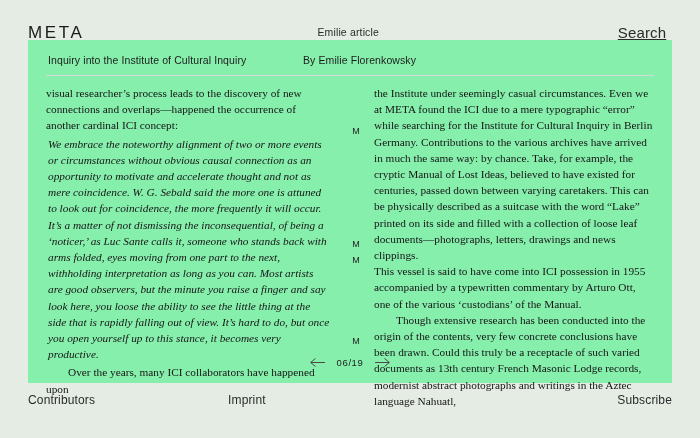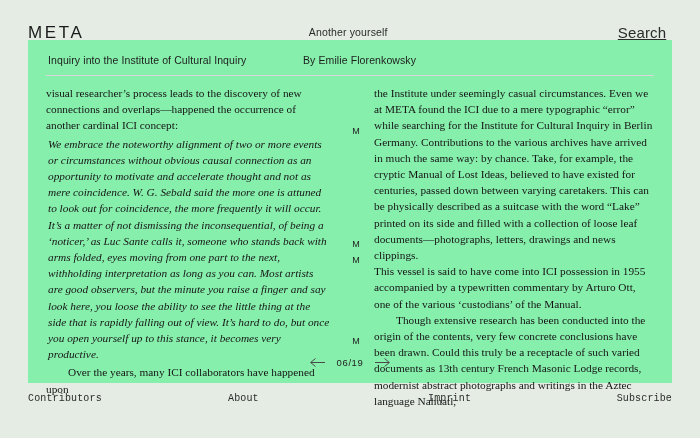--- a/index.html
+++ b/index.html
@@ -196,38 +196,37 @@
     height: 55px;
     box-sizing: border-box;
     padding: 0 28px;
     display: flex;
     align-items: flex-start;
   }
   .footer-inner {
     width: 644px;
     display: flex;
     padding-top: 10px;
-    font-size: 10px;
+    font-size: 12px;
     color: #2b2b2b;
     letter-spacing: 0.15px;
-    font-family: Liberation Mono, monospace;
   }
   .f1 { width: 200px; flex: 0 0 auto; }
   .f2 { width: 200px; flex: 0 0 auto; }
   .f3 { width: 180px; flex: 0 0 auto; }
   .f4 { flex: 1 1 auto; text-align: right; }
 </style>
 </head>
 <body>
 
 <div class="page">
 
   <div class="topbar">
     <div class="brand">META</div>
-    <div class="topbar-center">Another yourself</div>
+    <div class="topbar-center">Emilie article</div>
     <div class="topbar-right">Search</div>
   </div>
 
   <div class="panel">
 
     <div class="article-head">
       <div class="article-title">Inquiry into the Institute of Cultural Inquiry</div>
       <div class="article-byline">By Emilie Florenkowsky</div>
     </div>
 
@@ -268,19 +267,18 @@
           <polyline points="10.5,1.5 15.4,5.5 10.5,9.5" fill="none" stroke="#4a4a4a" stroke-width="1"></polyline>
         </svg>
       </span>
     </div>
 
   </div>
 
   <div class="footer">
     <div class="footer-inner">
       <div class="f1">Contributors</div>
-      <div class="f2">About</div>
       <div class="f3">Imprint</div>
       <div class="f4">Subscribe</div>
     </div>
   </div>
 
 </div>
 
 </body></html>

